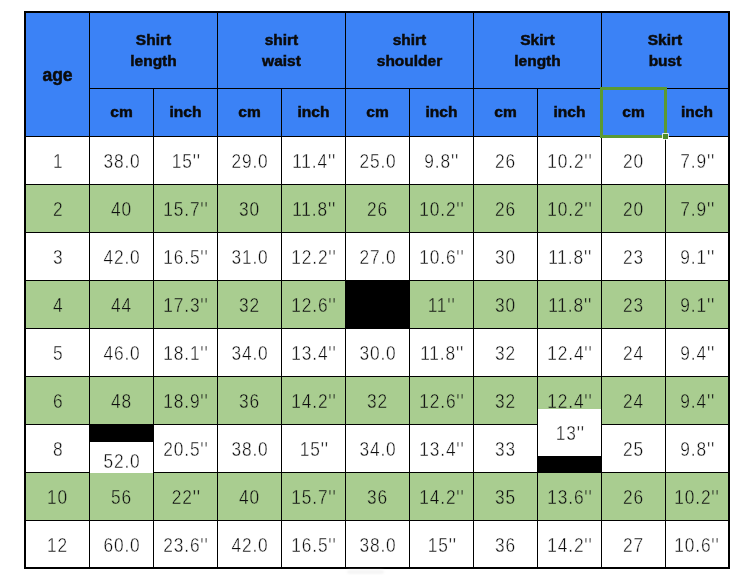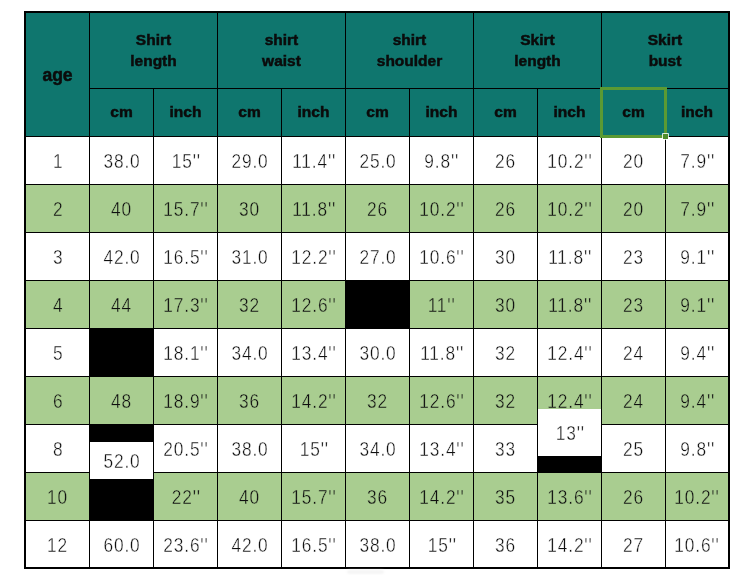--- a/index.html
+++ b/index.html
@@ -2,21 +2,21 @@
 <html><head>
 <meta charset="utf-8">
 <title>Size Chart</title>
 <style>
 *{box-sizing:border-box;margin:0;padding:0}
 html,body{width:736px;height:575px;background:#fff;overflow:hidden}
 body{font-family:"Liberation Sans",sans-serif}
 #page{position:relative;width:736px;height:575px;background:#fff}
 #grid{position:absolute;left:24px;top:11px;width:706px;height:558px;background:#000}
 .cell{position:absolute;display:flex;align-items:center;justify-content:center;text-align:center;overflow:hidden}
-.hd{background:#0f766e;font-weight:bold;font-size:15.5px;line-height:20.2px;color:#0b0b0b;-webkit-text-stroke:0.5px #0b0b0b}
+.hd{background:#3b82f6;font-weight:bold;font-size:15.5px;line-height:20.2px;color:#0b0b0b;-webkit-text-stroke:0.5px #0b0b0b}
 .hd .hg,.hd>span{transform:translateZ(0)}
 .hd .ln{display:block}
 .hd.age-cell{font-size:17.5px;letter-spacing:0}
 .hd.age-cell .ln{position:relative;top:0.7px}
 .dc{font-size:20.6px;letter-spacing:1px;color:#0f0f0f;font-weight:400}
 .dc.w{background:#fff;-webkit-text-stroke:0.4px #fff}
 .dc.g{background:#a9cd90;-webkit-text-stroke:0.4px #a9cd90}
 .dc span{position:relative;top:0.3px;left:0.42px;display:block;transform:scaleX(0.84) translateZ(0)}
 .dc.lastrow span{top:0.8px}
 #sel{position:absolute;left:600px;top:87px;width:67px;height:50.8px;border:3px solid #5b9a33;background:transparent}
@@ -223,20 +223,23 @@
   <div class="cell dc g" style="left:602px;top:281px;width:63px;height:47px">
       <span>23</span>
     </div>
   <div class="cell dc g" style="left:666px;top:281px;width:62px;height:47px">
       <span>9.1''</span>
     </div>
 
   <div class="cell dc w" style="left:26px;top:329px;width:63px;height:47px">
       <span>5</span>
     </div>
+  <div class="cell dc w" style="left:90px;top:329px;width:63px;height:47px">
+      <span>46.0</span>
+    </div>
   <div class="cell dc w" style="left:154px;top:329px;width:63px;height:47px">
       <span>18.1''</span>
     </div>
   <div class="cell dc w" style="left:218px;top:329px;width:63px;height:47px">
       <span>34.0</span>
     </div>
   <div class="cell dc w" style="left:282px;top:329px;width:63px;height:47px">
       <span>13.4''</span>
     </div>
   <div class="cell dc w" style="left:346px;top:329px;width:63px;height:47px">
@@ -321,20 +324,23 @@
     </div>
   <div class="cell dc w" style="left:602px;top:425px;width:63px;height:47px">
       <span>25</span>
     </div>
   <div class="cell dc w" style="left:666px;top:425px;width:62px;height:47px">
       <span>9.8''</span>
     </div>
 
   <div class="cell dc g" style="left:26px;top:473px;width:63px;height:47px">
       <span>10</span>
+    </div>
+  <div class="cell dc g" style="left:90px;top:473px;width:63px;height:47px">
+      <span>56</span>
     </div>
   <div class="cell dc g" style="left:154px;top:473px;width:63px;height:47px">
       <span>22''</span>
     </div>
   <div class="cell dc g" style="left:218px;top:473px;width:63px;height:47px">
       <span>40</span>
     </div>
   <div class="cell dc g" style="left:282px;top:473px;width:63px;height:47px">
       <span>15.7''</span>
     </div>

